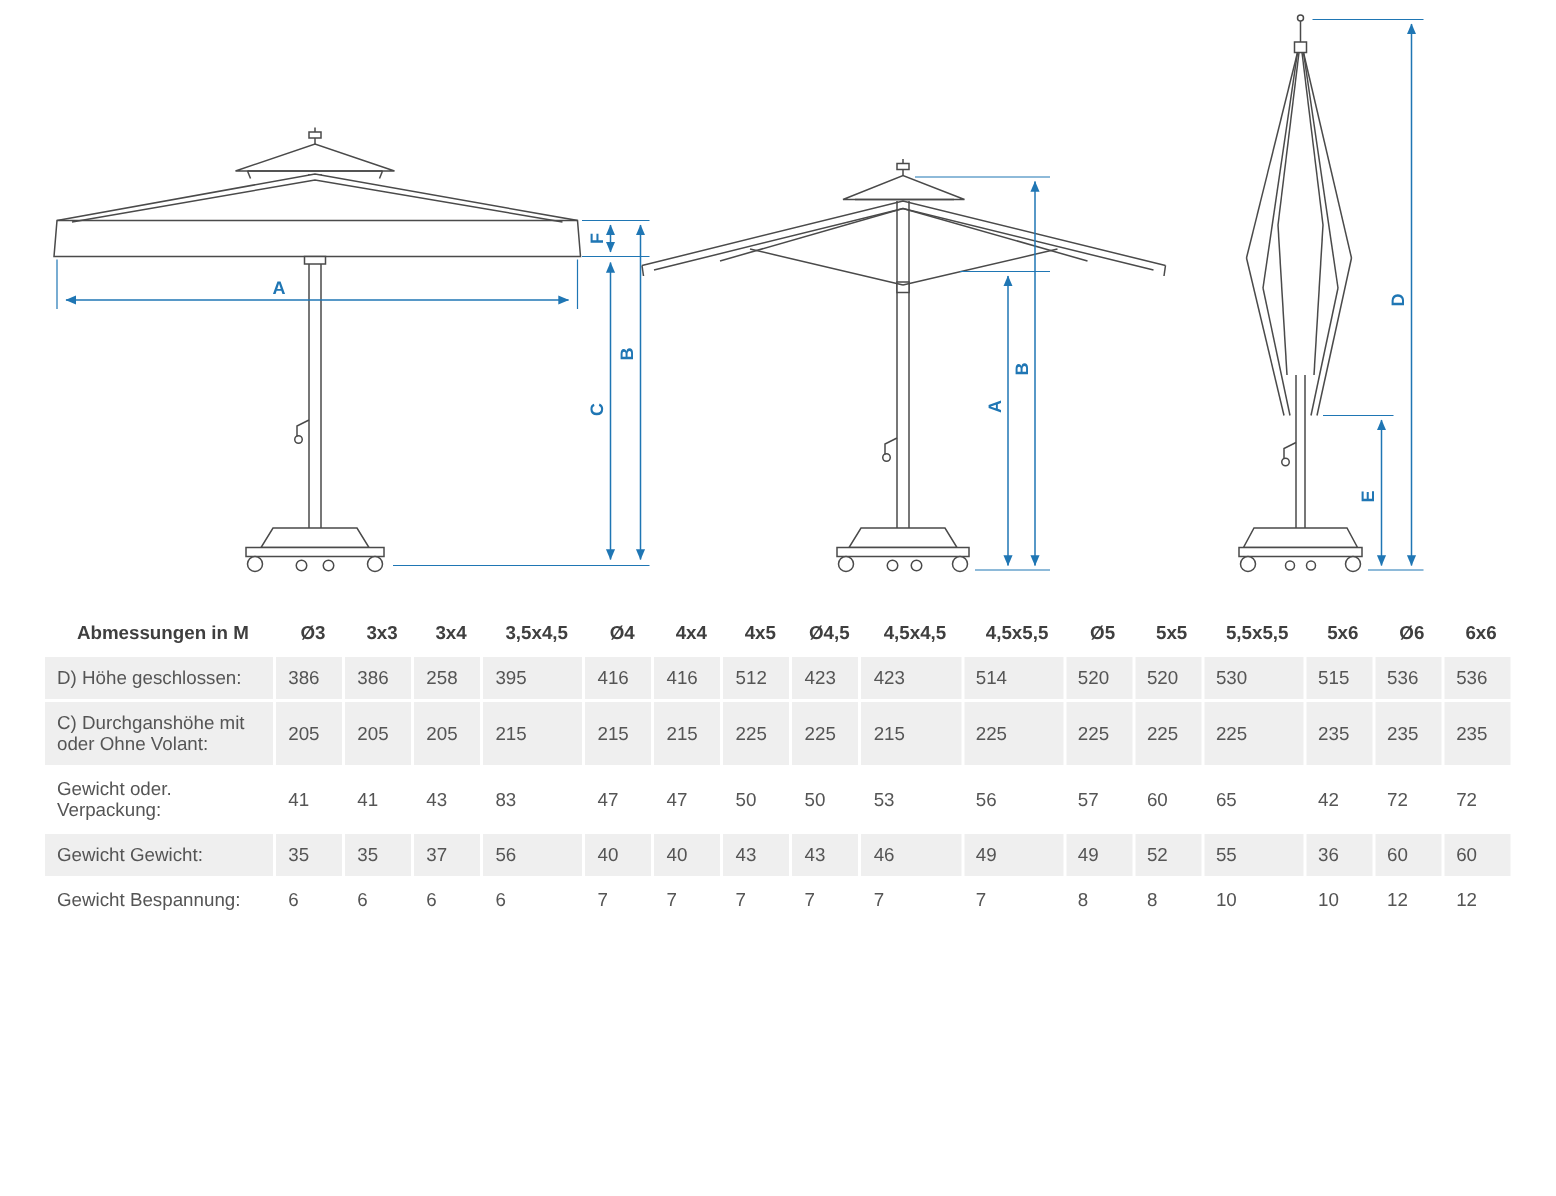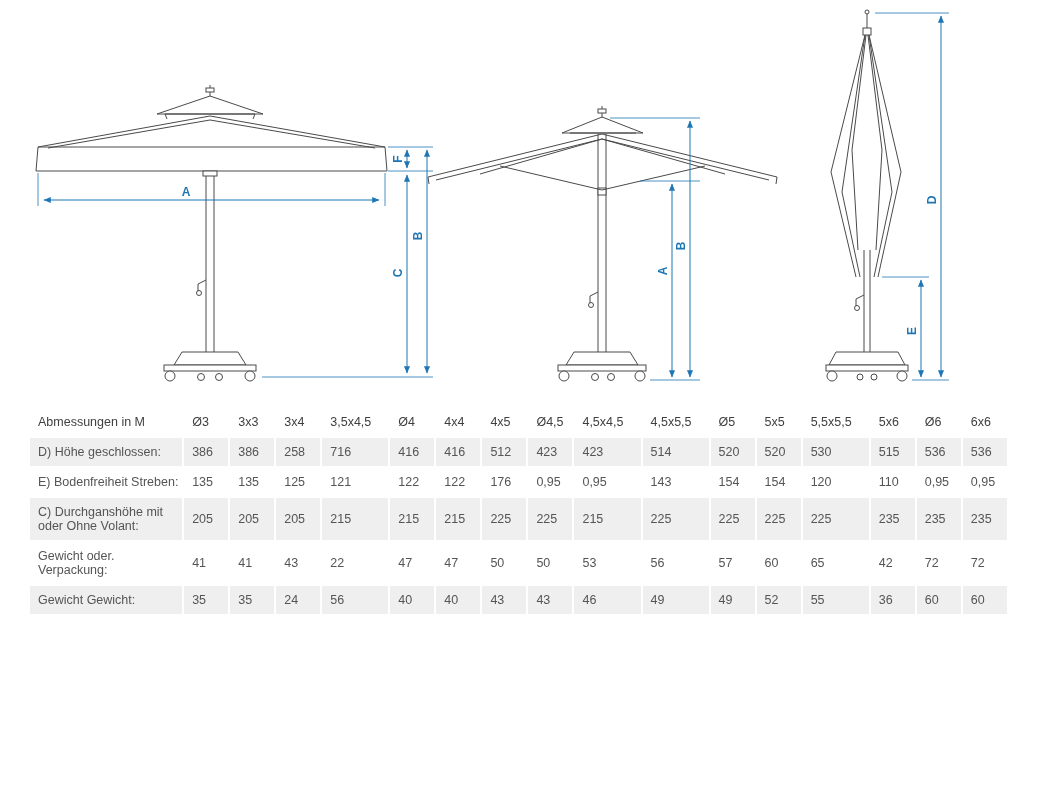--- a/index.html
+++ b/index.html
@@ -24,22 +24,22 @@
   }
   .spec-table {
     margin: 4px 28px 0 28px;
     width: 981px;
     border-collapse: separate;
     border-spacing: 2px;
     table-layout: fixed;
     font-size: 12.5px;
   }
   .spec-table th {
-    text-align: left;
-    font-weight: normal;
+    text-align: center;
+    font-weight: bold;
     color: #3f3f3f;
     font-size: 12.5px;
     padding: 7px 3px 7px 8px;
     background: #ffffff;
     white-space: nowrap;
     overflow: hidden;
   }
   .spec-table td {
     padding: 7px 3px 7px 8px;
     color: #555;
@@ -195,53 +195,34 @@
         <th class="narrow">Ø6</th>
         <th class="narrow">6x6</th>
       </tr>
   </thead>
   <tbody>
       <tr class="shaded">
         <td class="label-col">D) Höhe geschlossen:</td>
         <td>386</td>
         <td>386</td>
         <td>258</td>
-        <td>716</td>
+        <td>395</td>
         <td>416</td>
         <td>416</td>
         <td>512</td>
         <td>423</td>
         <td>423</td>
         <td>514</td>
         <td>520</td>
         <td>520</td>
         <td>530</td>
         <td>515</td>
         <td>536</td>
         <td>536</td>
       </tr>
-      <tr>
-        <td class="label-col">E) Bodenfreiheit Streben:</td>
-        <td>135</td>
-        <td>135</td>
-        <td>125</td>
-        <td>121</td>
-        <td>122</td>
-        <td>122</td>
-        <td>176</td>
-        <td>0,95</td>
-        <td>0,95</td>
-        <td>143</td>
-        <td>154</td>
-        <td>154</td>
-        <td>120</td>
-        <td>110</td>
-        <td>0,95</td>
-        <td>0,95</td>
-      </tr>
       <tr class="shaded">
         <td class="label-col">C) Durchganshöhe mit oder Ohne Volant:</td>
         <td>205</td>
         <td>205</td>
         <td>205</td>
         <td>215</td>
         <td>215</td>
         <td>215</td>
         <td>225</td>
         <td>225</td>
@@ -252,47 +233,66 @@
         <td>225</td>
         <td>235</td>
         <td>235</td>
         <td>235</td>
       </tr>
       <tr>
         <td class="label-col">Gewicht oder. Verpackung:</td>
         <td>41</td>
         <td>41</td>
         <td>43</td>
-        <td>22</td>
+        <td>83</td>
         <td>47</td>
         <td>47</td>
         <td>50</td>
         <td>50</td>
         <td>53</td>
         <td>56</td>
         <td>57</td>
         <td>60</td>
         <td>65</td>
         <td>42</td>
         <td>72</td>
         <td>72</td>
       </tr>
       <tr class="shaded">
         <td class="label-col">Gewicht Gewicht:</td>
         <td>35</td>
         <td>35</td>
-        <td>24</td>
+        <td>37</td>
         <td>56</td>
         <td>40</td>
         <td>40</td>
         <td>43</td>
         <td>43</td>
         <td>46</td>
         <td>49</td>
         <td>49</td>
         <td>52</td>
         <td>55</td>
         <td>36</td>
         <td>60</td>
         <td>60</td>
       </tr>
+      <tr>
+        <td class="label-col">Gewicht Bespannung:</td>
+        <td>6</td>
+        <td>6</td>
+        <td>6</td>
+        <td>6</td>
+        <td>7</td>
+        <td>7</td>
+        <td>7</td>
+        <td>7</td>
+        <td>7</td>
+        <td>7</td>
+        <td>8</td>
+        <td>8</td>
+        <td>10</td>
+        <td>10</td>
+        <td>12</td>
+        <td>12</td>
+      </tr>
     </tbody>
 </table>
 
 </body></html>

